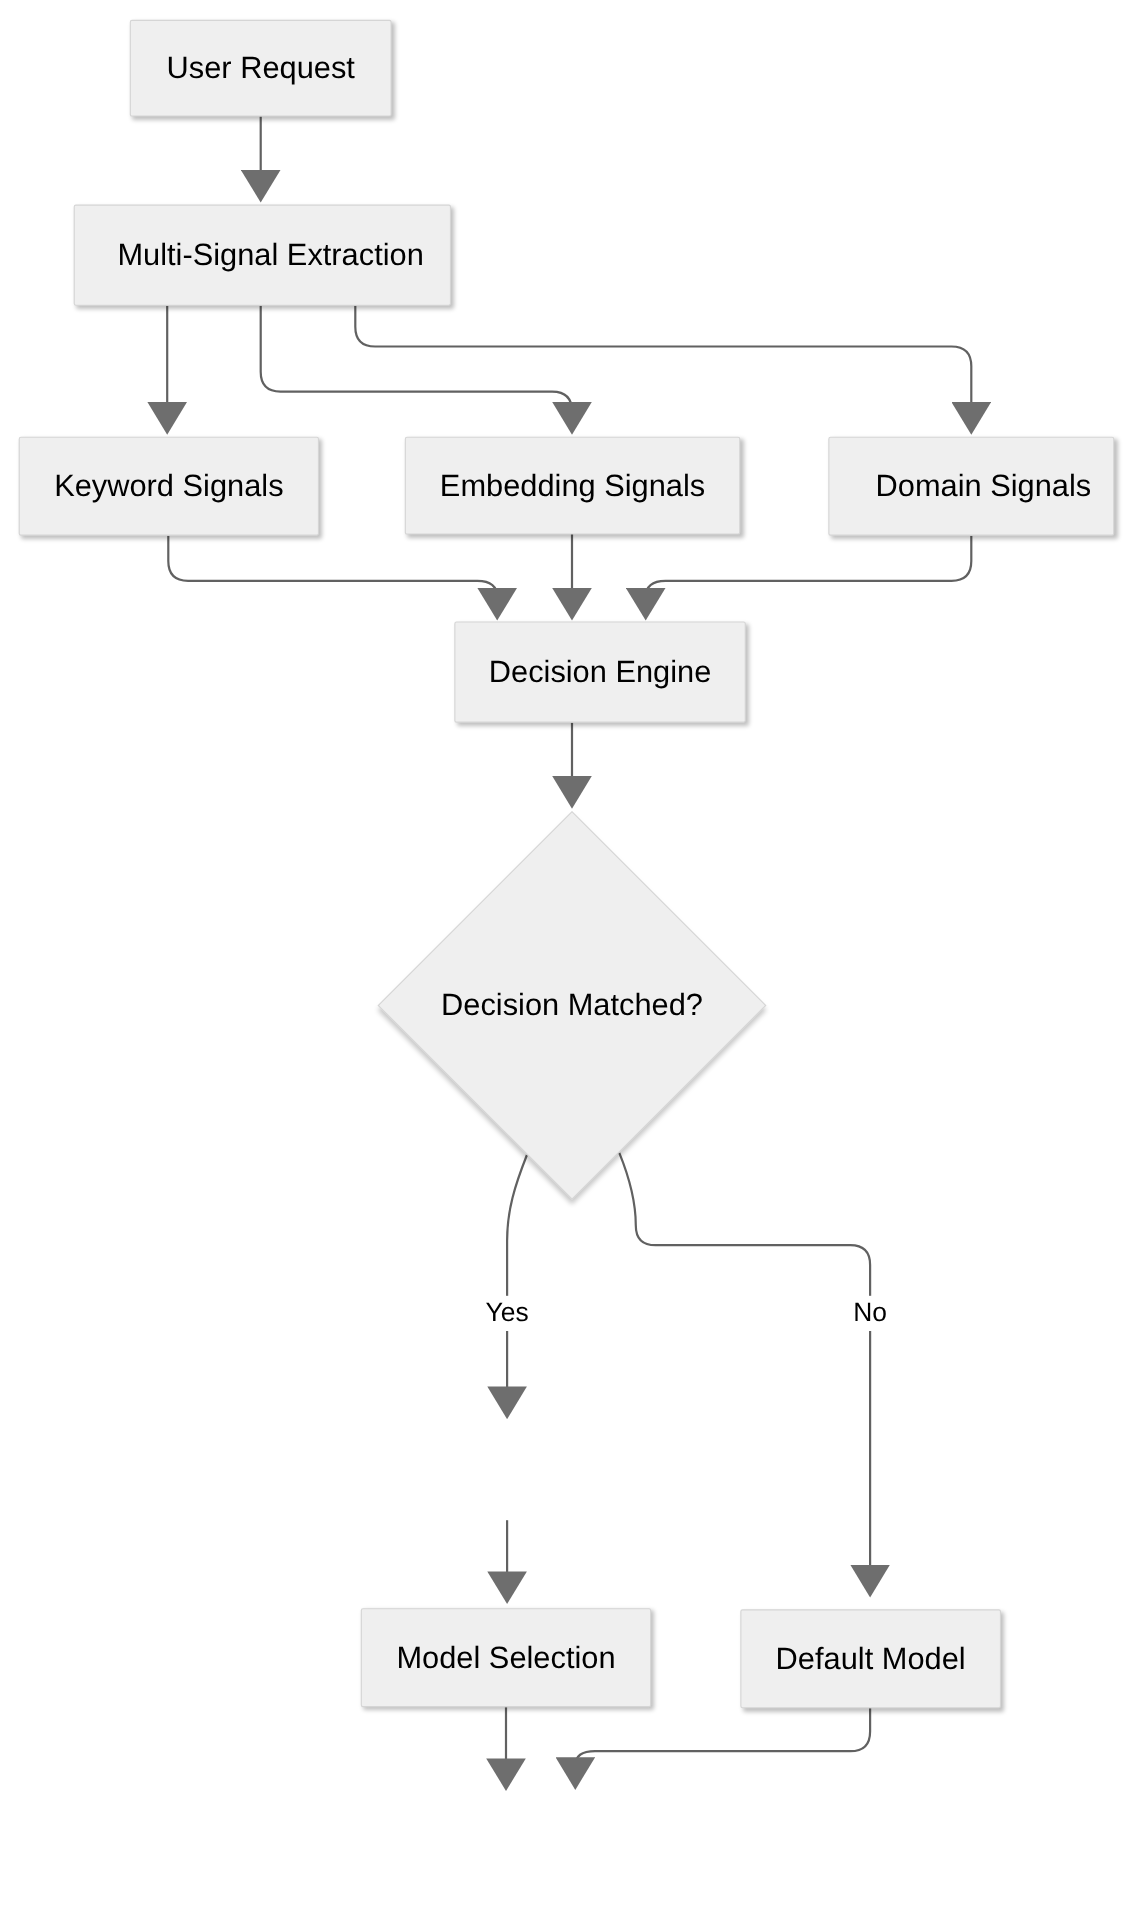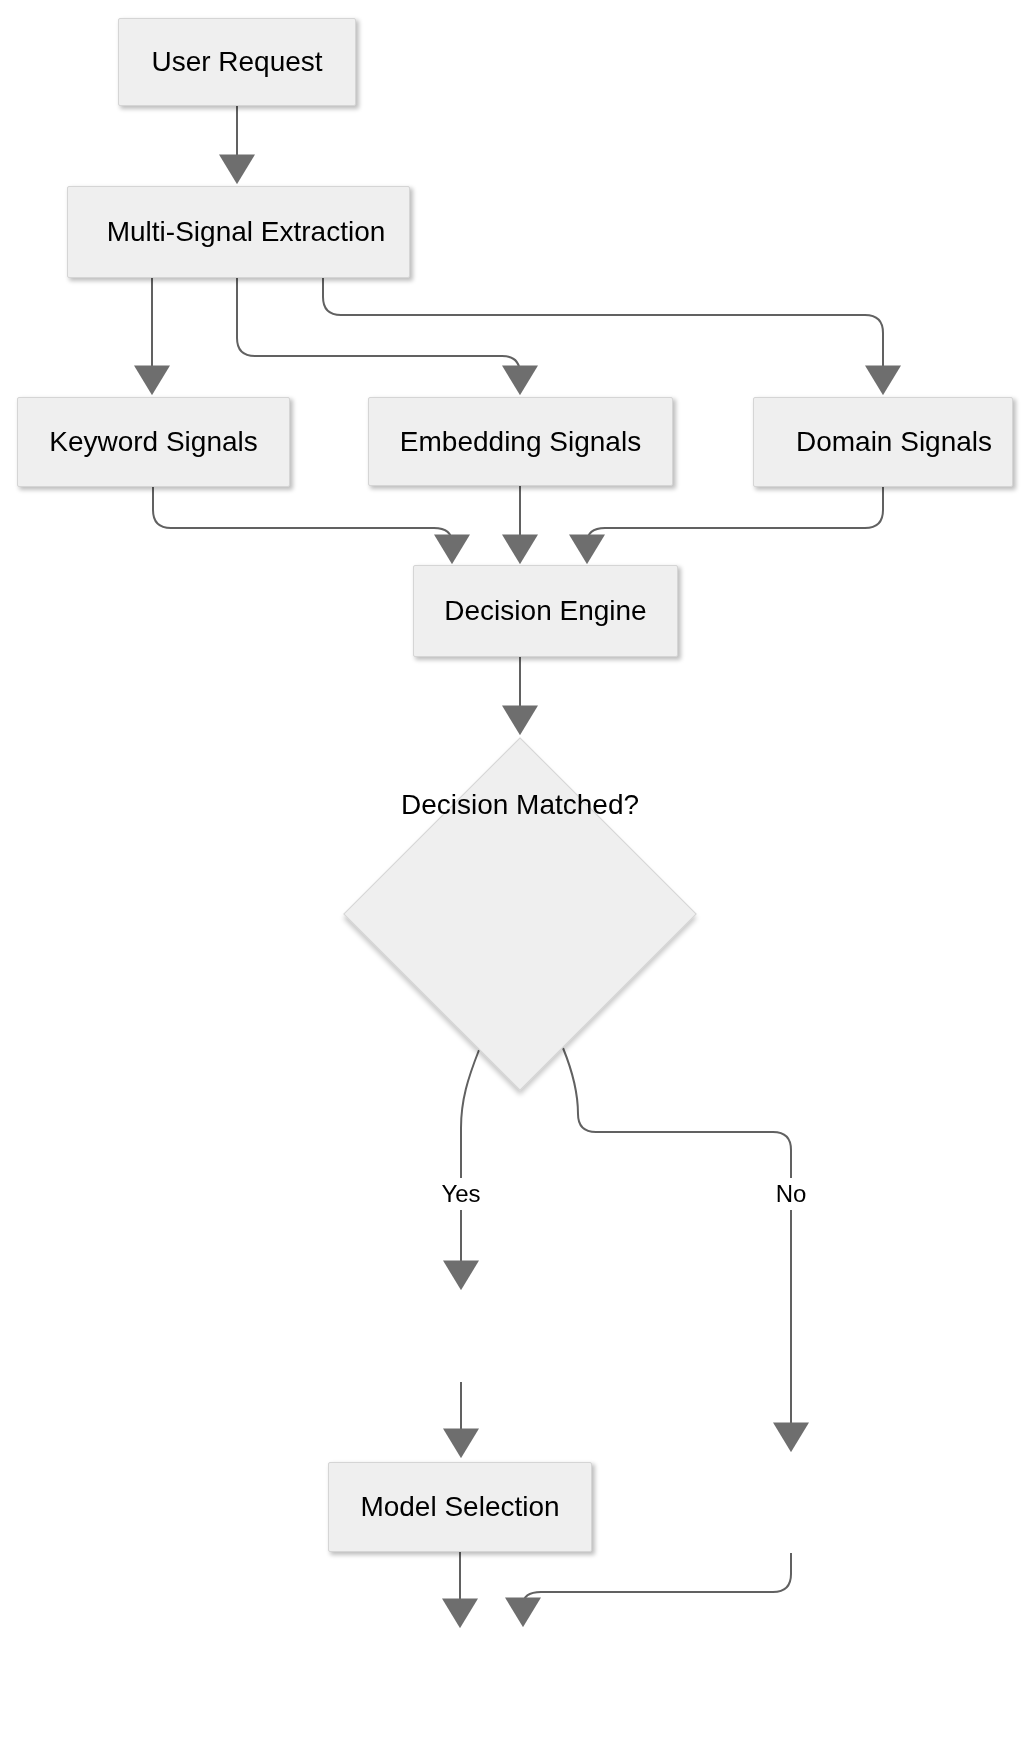--- a/index.html
+++ b/index.html
@@ -38,21 +38,21 @@
     left:395px;top:789px;
     background:var(--node-fill,#efefef);
     border:1px solid var(--node-border,#d5d5d5);
     box-shadow:3px 3px 5px rgba(0,0,0,0.22);
     transform:rotate(45deg);
   }
   .diamond-label{
     position:absolute;
     left:270px;top:789px;
     width:500px;height:250px;
-    display:flex;justify-content:center;
+    display:flex;align-items:center;justify-content:center;
     font-size:28px;color:var(--text,#000);
     white-space:nowrap;
   }
   .edge-label{
     position:absolute;
     transform:translate(-50%,-50%);
     background:var(--bg,#fff);
     padding:4px 8px;
     font-size:24px;color:var(--text,#000);
     line-height:1;
@@ -128,15 +128,18 @@
 
   <div class="edge-label" style="left:461px;top:1194px;">Yes</div>
 
   <div class="edge-label" style="left:791px;top:1194px;">No</div>
 
 
   <div class="node" style="left:328px;top:1462px;width:264px;height:90px;">
     <span>Model Selection</span>
   </div>
 
+  <div class="node" style="left:673px;top:1463px;width:237px;height:90px;">
+    <span>Default Model</span>
+  </div>
 
 
 </div>
 
 </body></html>

